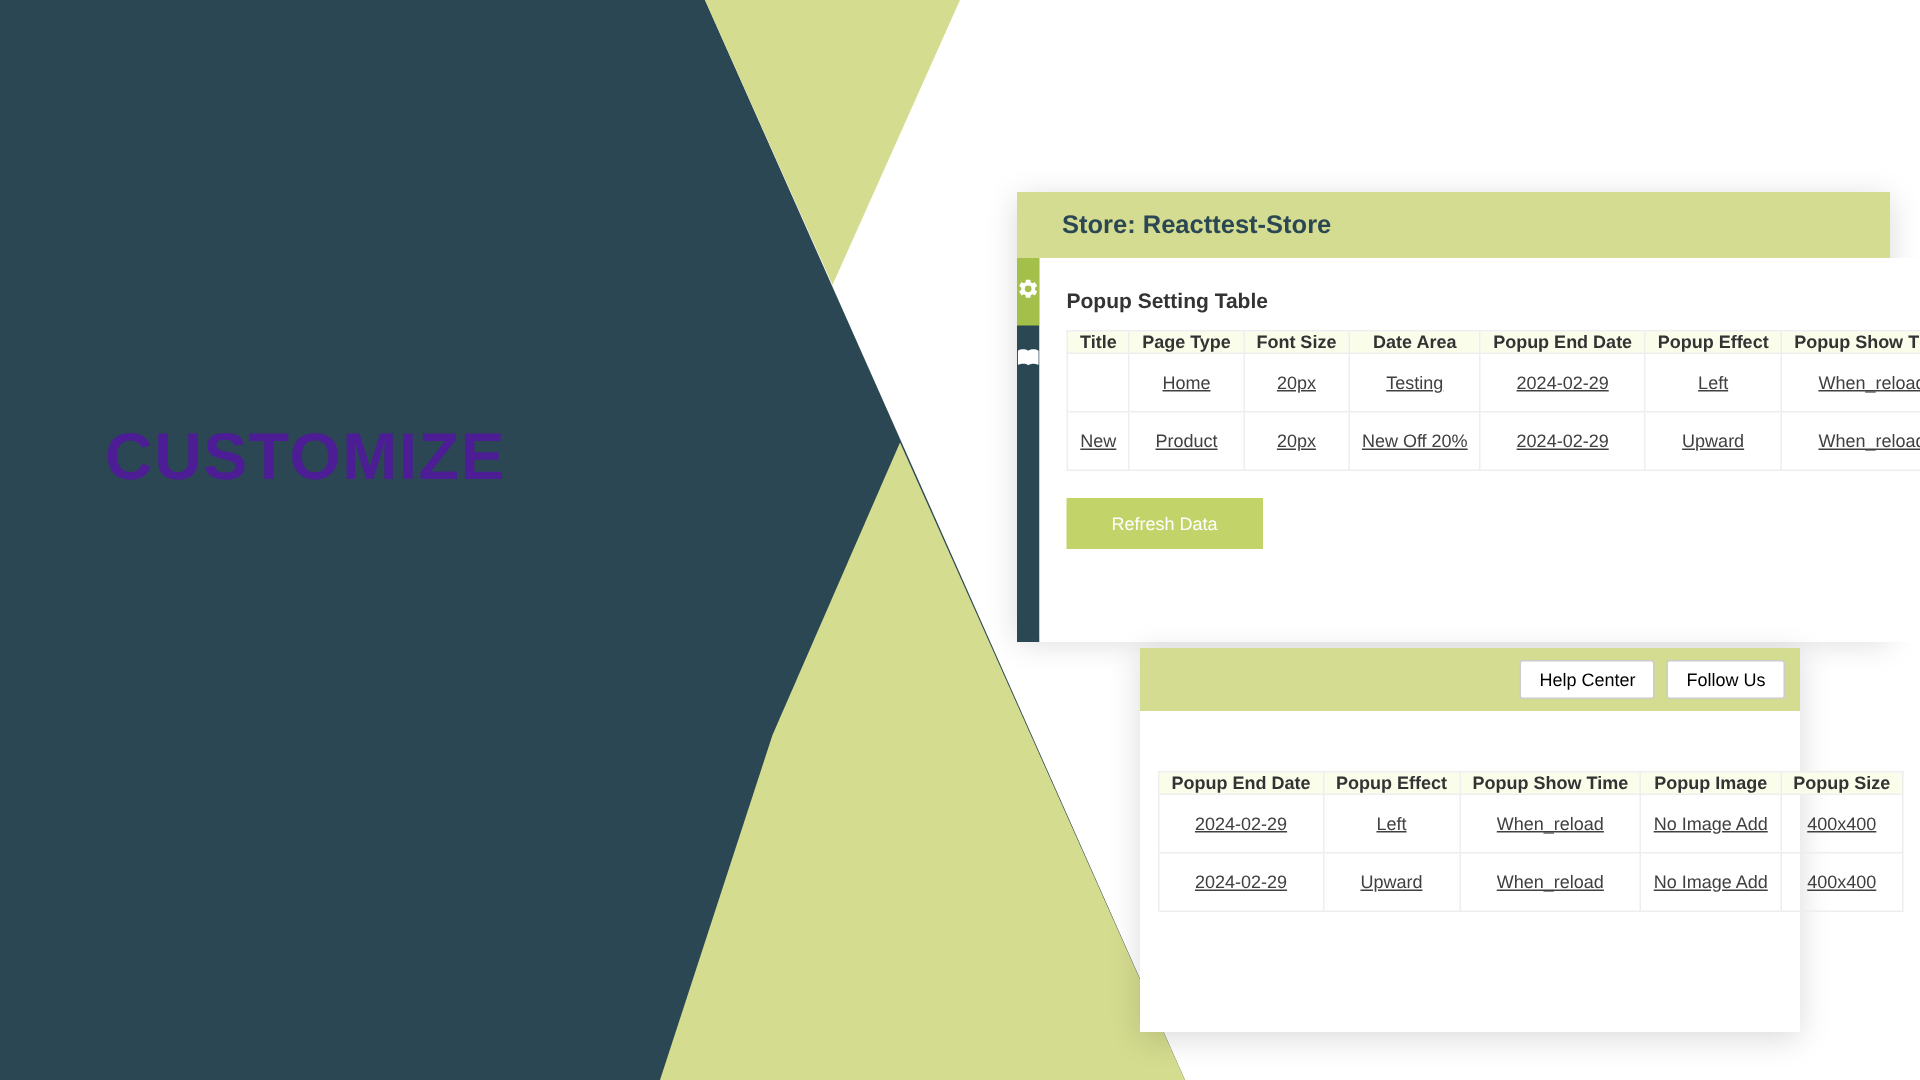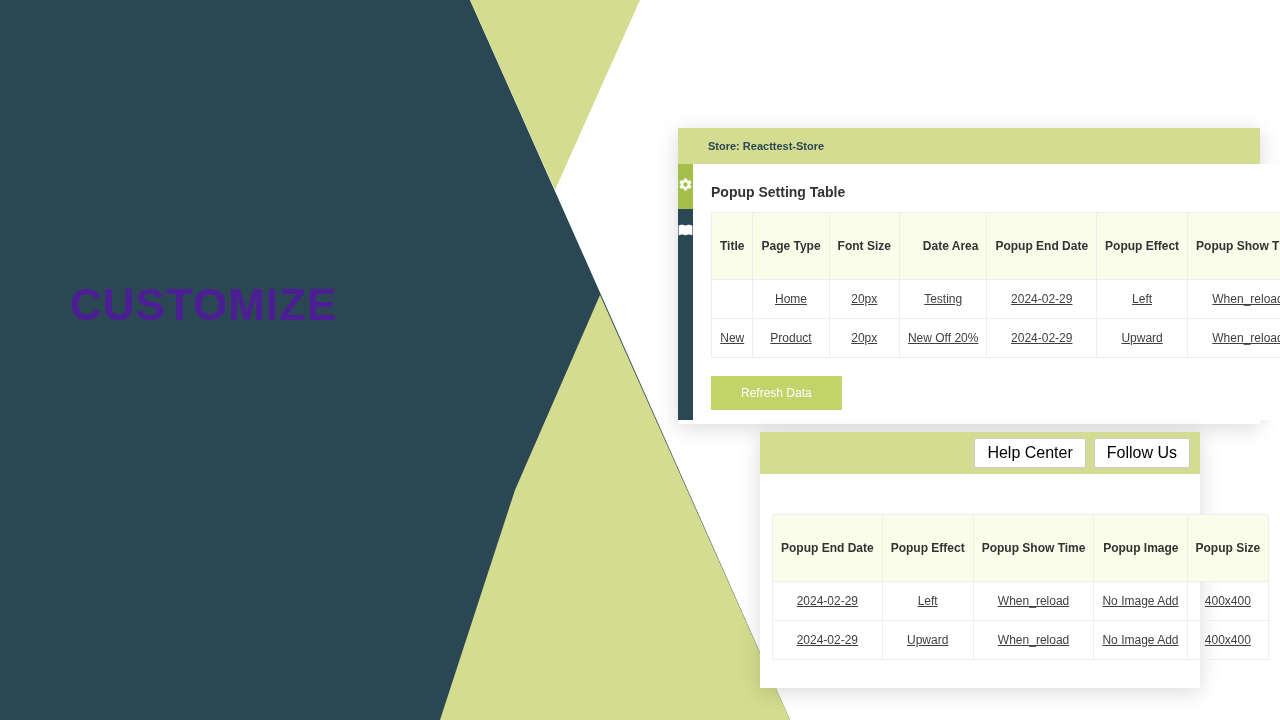--- a/index.html
+++ b/index.html
@@ -65,21 +65,21 @@
   }
   .panel1 {
     left: 678px;
     top: 128px;
     width: 582px;
     height: 296px;
   }
   .panel1-header {
     background: #d3dc90;
     padding: 12px 30px;
-    font-size: 11px;
+    font-size: 17px;
     font-weight: 700;
     color: #2b4753;
   }
   .panel1-body {
     display: flex;
     height: calc(100% - 40px);
   }
   .sidebar {
     width: 40px;
     background: #2b4753;
@@ -109,22 +109,22 @@
   }
   table {
     width: 100%;
     border-collapse: collapse;
     font-size: 12px;
   }
   thead tr { background: #fbfdeb; }
   th {
     font-weight: 700;
     color: #333;
-    padding: 26px 8px;
-    text-align: right;
+    padding: 0 8px;
+    text-align: center;
     border: 1px solid #eee;
     white-space: nowrap;
   }
   td {
     padding: 12px 8px;
     text-align: center;
     border: 1px solid #eee;
     color: #404040;
     white-space: nowrap;
     text-decoration: underline;
@@ -157,21 +157,21 @@
     display: flex;
     justify-content: flex-end;
     align-items: center;
     gap: 8px;
     padding-right: 10px;
   }
   .chip {
     background: #fff;
     border: 1px solid #ccc;
     padding: 5px 12px;
-    font-size: 16px;
+    font-size: 12px;
     border-radius: 2px;
     cursor: pointer;
   }
   .panel2-body {
     padding: 40px 12px 12px 12px;
     background: #fff;
   }
 </style>
 </head>
 <body>

